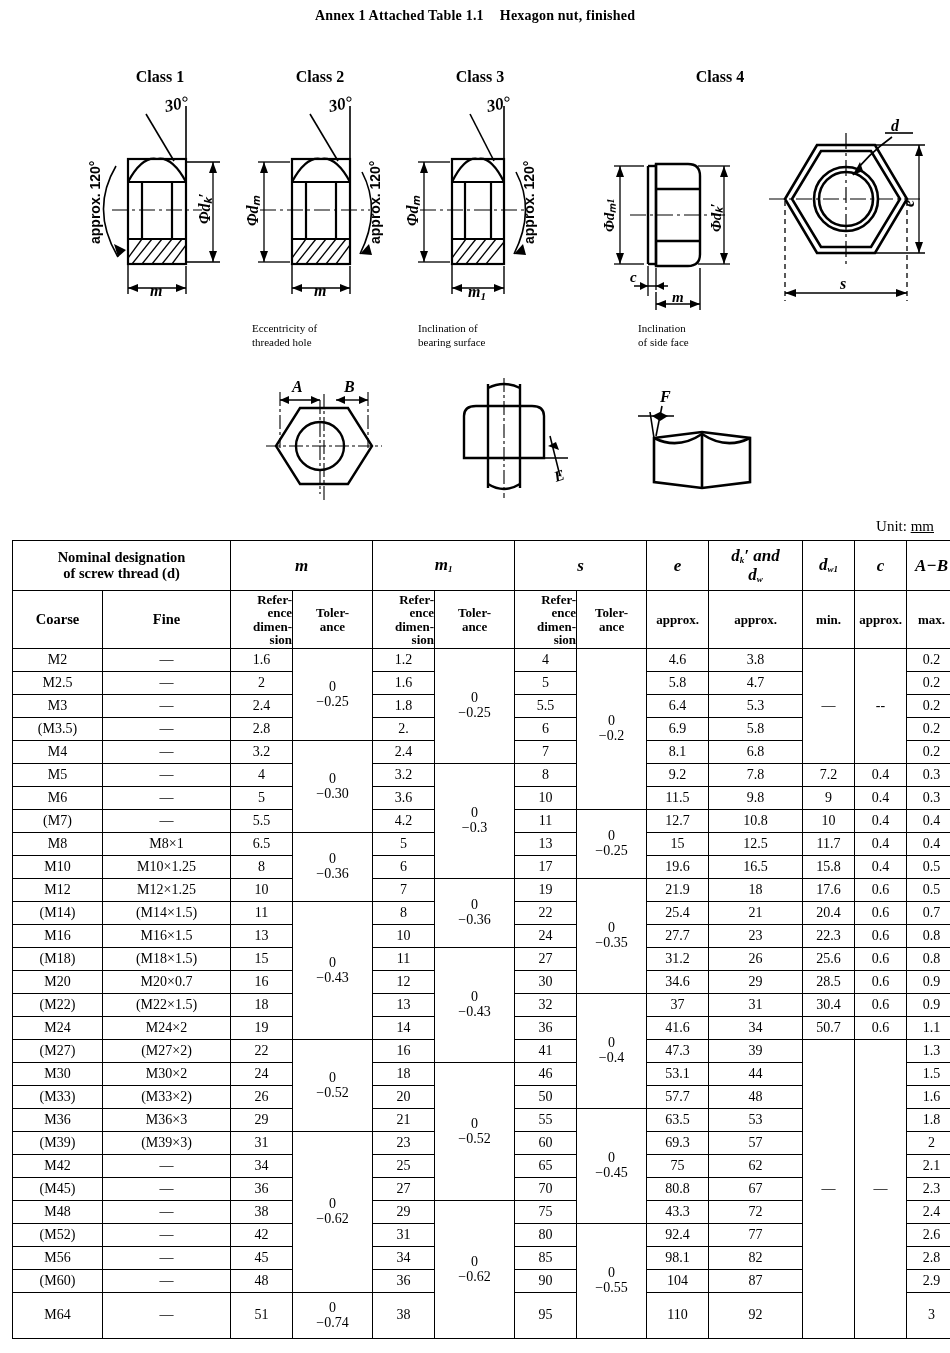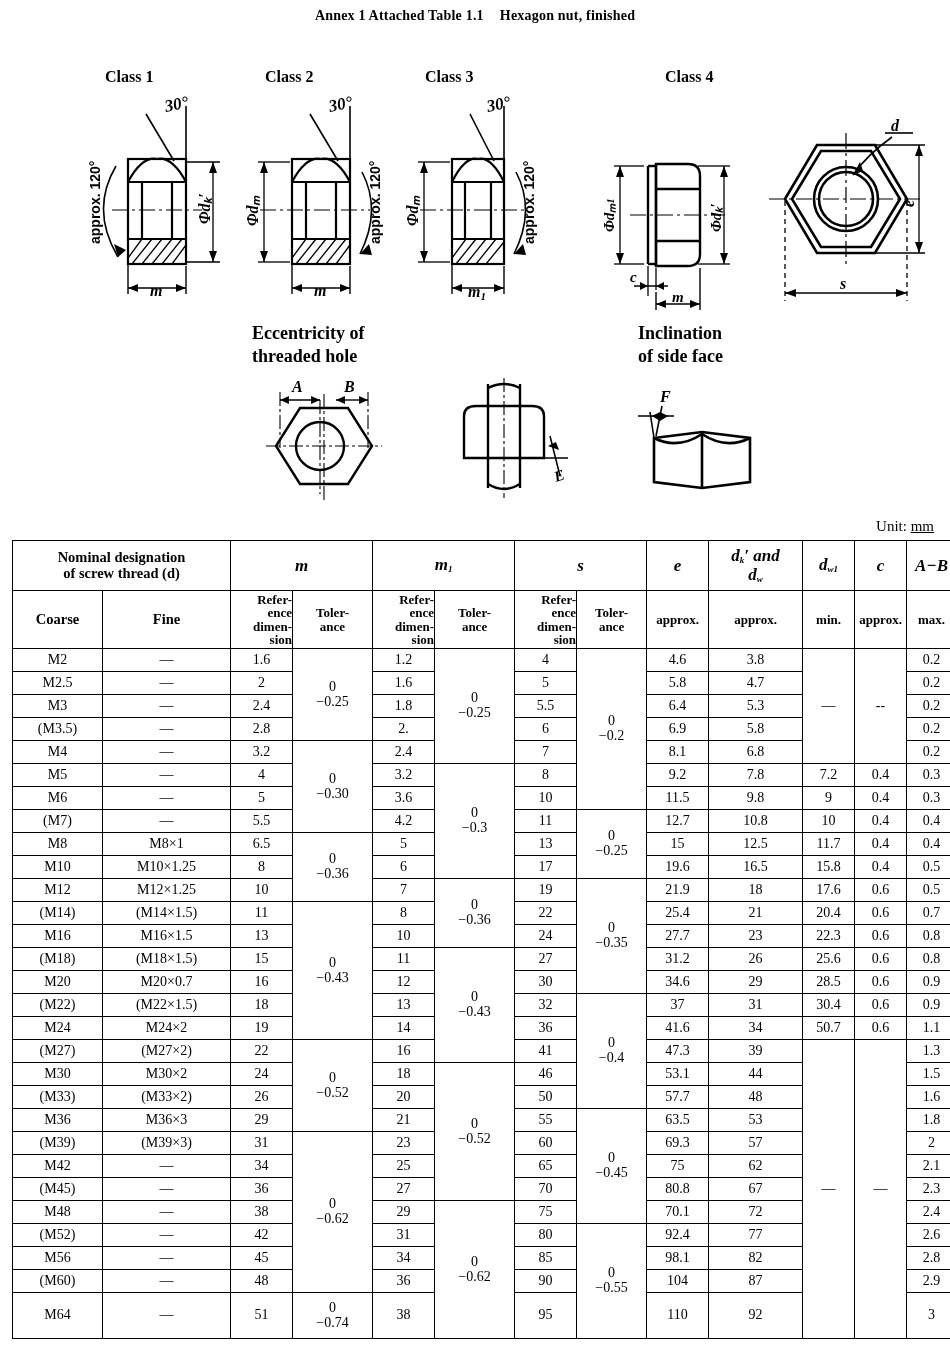--- a/index.html
+++ b/index.html
@@ -23,25 +23,26 @@
   }
   .title .gap { display:inline-block; width: 16px; }
 
   
   .figures { position: relative; height: 430px; }
 
   .class-label {
     position: absolute;
     font-weight: bold;
     font-size: 16px;
+    text-align: center;
   }
   .sect-label {
     position: absolute;
-    font-weight: bold;
-    font-size: 18px;
+    font-weight: normal;
+    font-size: 11px;
     line-height: 1.25;
   }
 
   .fig { position: absolute; }
 
   
   .table-wrap { position: absolute; left: 12px; top: 540px; width: 926px; }
   .unit {
     position: absolute;
     right: 4px; top: -22px;
@@ -346,20 +347,24 @@
       <polygon points="152,184 141,180 141,188" fill="#000"></polygon>
       <text x="136" y="22" font-family="Liberation Serif, serif" font-size="16" font-style="italic" font-weight="bold">d</text>
       <text x="159" y="98" font-family="Liberation Serif, serif" font-size="16" font-style="italic" font-weight="bold" transform="rotate(-90 159 98)">e</text>
       <text x="85" y="180" font-family="Liberation Serif, serif" font-size="16" font-style="italic" font-weight="bold">s</text>
     </svg>
   </div>
 
   <div class="sect-label" style="left:252px; top:298px; width:160px;">
     <span>Eccentricity of</span><br>
     <span>threaded hole</span>
+  </div>
+  <div class="sect-label" style="left:418px; top:298px; width:170px;">
+    <span>Inclination of</span><br>
+    <span>bearing surface</span>
   </div>
   <div class="sect-label" style="left:638px; top:298px; width:160px;">
     <span>Inclination</span><br>
     <span>of side face</span>
   </div>
 
   <div class="fig" style="left:258px; top:350px;">
     <svg width="140" height="145" viewBox="0 0 140 145">
       <g fill="none" stroke="#000" stroke-width="2.4">
         <polygon points="18,72 42,34 90,34 114,72 90,110 42,110"></polygon>
@@ -823,21 +828,21 @@
         <tr>
           <td class="val">M48</td>
           <td class="val">—</td>
           <td class="val">38</td>
           <td class="val">29</td>
           <td class="val tol" rowspan="5">
             <span class="t1">0</span>
             <span class="t2">−0.62</span>
           </td>
           <td class="val">75</td>
-          <td class="val">70.1</td>
+          <td class="val">43.3</td>
           <td class="val">72</td>
           <td class="val">2.4</td>
         </tr>
         <tr>
           <td class="val">(M52)</td>
           <td class="val">—</td>
           <td class="val">42</td>
           <td class="val">31</td>
           <td class="val">80</td>
           <td class="val tol" rowspan="4">

